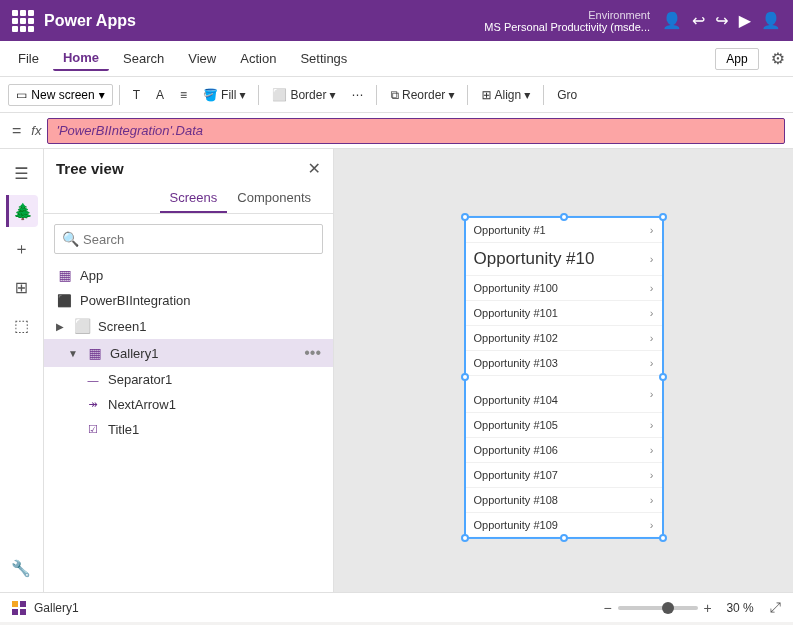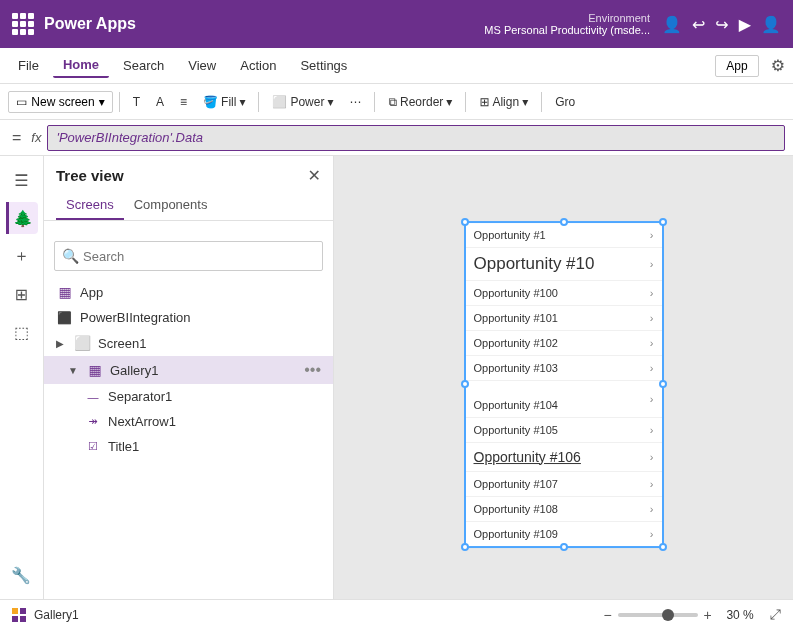--- a/index.html
+++ b/index.html
@@ -1,21 +1,21 @@
 <!DOCTYPE html>
 <html><head>
   <meta charset="utf-8">
   <style>
     * { box-sizing: border-box; margin: 0; padding: 0; }
     body { font-family: 'Segoe UI', sans-serif; font-size: 13px; background: #f3f2f1; overflow: hidden; width: 793px; height: 625px; }
 
     
     .top-bar {
       background: #6b2f8b;
-      height: 48px;
+      height: 41px;
       display: flex;
       align-items: center;
       padding: 0 12px;
       color: white;
     }
     .waffle-icon {
       width: 22px; height: 22px;
       display: grid; grid-template-columns: repeat(3,6px); grid-template-rows: repeat(3,6px);
       gap: 2px; margin-right: 10px;
     }
@@ -96,21 +96,21 @@
       background: white;
     }
     .formula-equals { font-size: 16px; color: #555; padding: 0 4px; }
     .formula-fx { font-size: 13px; color: #555; font-style: italic; cursor: pointer; }
     .formula-input {
       flex: 1; height: 26px;
       border: 1px solid #6b2f8b;
       border-radius: 2px;
       padding: 0 8px;
       font-size: 13px;
-      background: #e5e5e5;
+      background: #fca5a5;
       color: #6b2f8b;
       font-style: italic;
     }
 
     
     .main-layout {
       display: flex;
       height: calc(625px - 44px - 36px - 36px - 36px - 30px);
     }
 
@@ -147,21 +147,22 @@
       align-items: center;
       justify-content: space-between;
       padding: 10px 12px 6px;
     }
     .tree-title { font-size: 15px; font-weight: 600; color: #222; }
     .tree-close { cursor: pointer; color: #555; font-size: 16px; }
     .tree-tabs {
       display: flex;
       padding: 0 12px;
       border-bottom: 1px solid #e0e0e0;
-      margin-bottom: 20px;
+      margin-bottom: 10px;
+      justify-content: flex-end;
     }
     .tree-tab {
       padding: 6px 10px;
       cursor: pointer;
       font-size: 13px;
       color: #555;
       border-bottom: 2px solid transparent;
     }
     .tree-tab.active {
       color: #6b2f8b;
@@ -348,21 +349,21 @@
       <span>≡</span>
     </button>
   <button class="toolbar-btn">
     <span>🪣</span>
     <span>Fill</span>
     <span>▾</span>
   </button>
   <div class="toolbar-sep"></div>
   <button class="toolbar-btn">
     <span>⬜</span>
-    <span>Power</span>
+    <span>Border</span>
     <span>▾</span>
   </button>
   <button class="toolbar-btn">
       <span>⋯</span>
     </button>
   <div class="toolbar-sep"></div>
   <button class="toolbar-btn">
     <span>⧉</span>
     <span>Reorder</span>
     <span>▾</span>
@@ -491,21 +492,21 @@
             </div>
             <div class="gallery-row">
               <span style="font-size:11px;color:#333;margin-top:12px;">Opportunity #104</span>
               <span class="gallery-chevron">›</span>
             </div>
             <div class="gallery-row">
               <span style="font-size:11px;color:#333;">Opportunity #105</span>
               <span class="gallery-chevron">›</span>
             </div>
             <div class="gallery-row">
-              <span style="font-size:14px;color:#333;text-decoration:underline;">Opportunity #106</span>
+              <span style="font-size:11px;color:#333;">Opportunity #106</span>
               <span class="gallery-chevron">›</span>
             </div>
             <div class="gallery-row">
               <span style="font-size:11px;color:#333;">Opportunity #107</span>
               <span class="gallery-chevron">›</span>
             </div>
             <div class="gallery-row">
               <span style="font-size:11px;color:#333;">Opportunity #108</span>
               <span class="gallery-chevron">›</span>
             </div>

